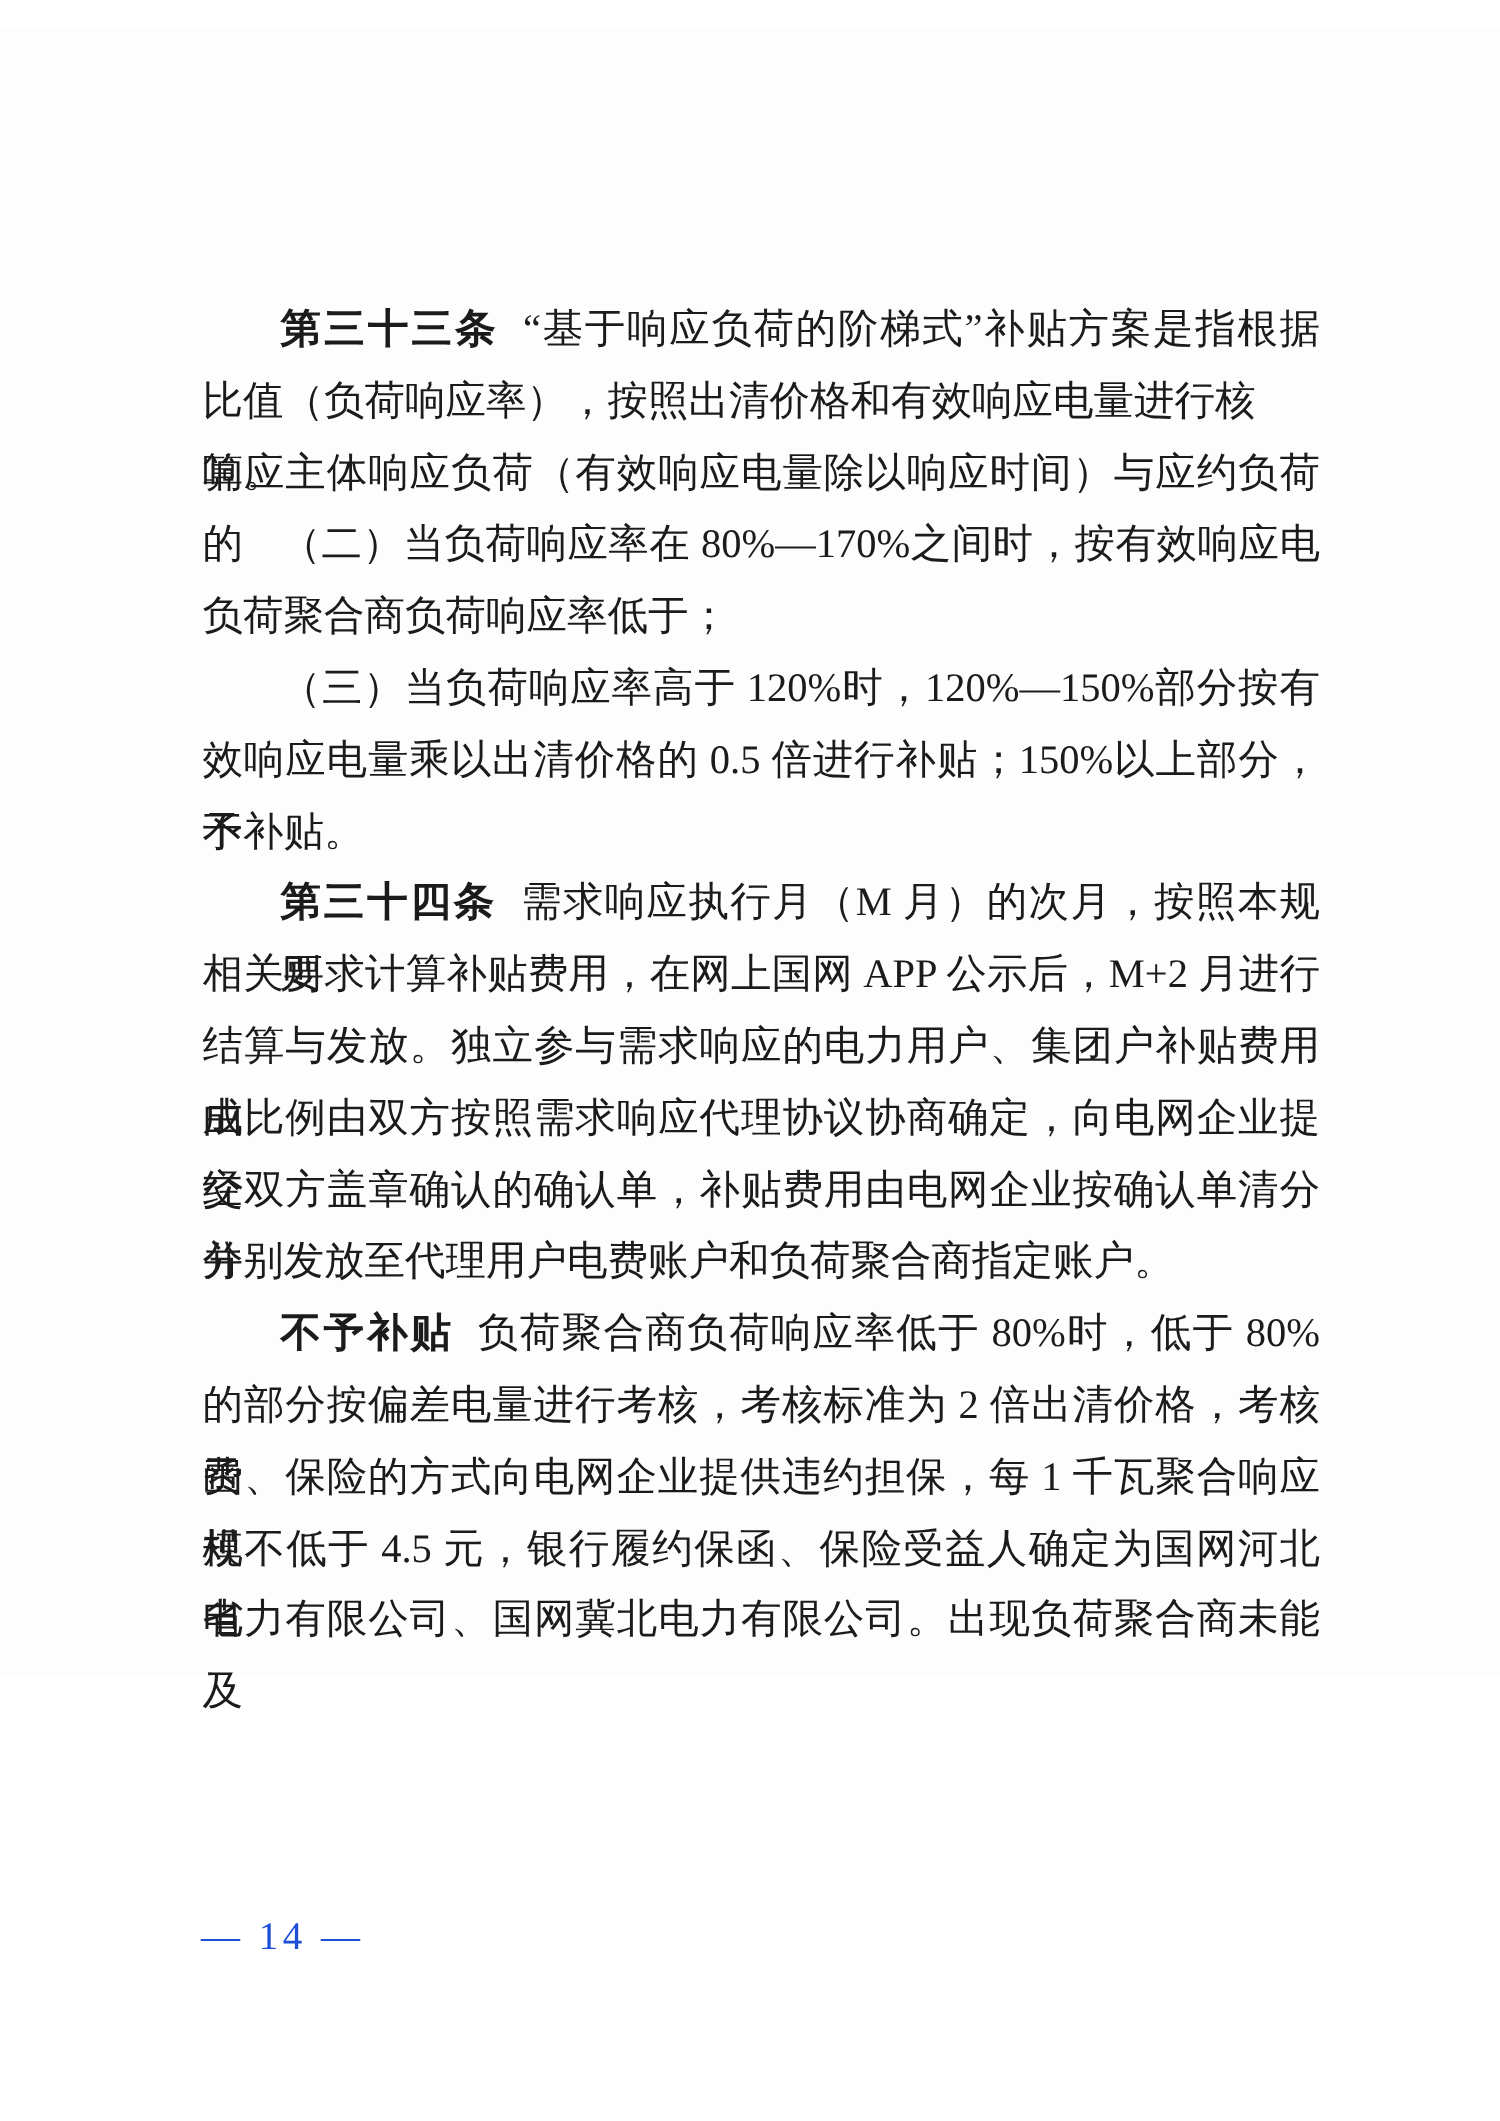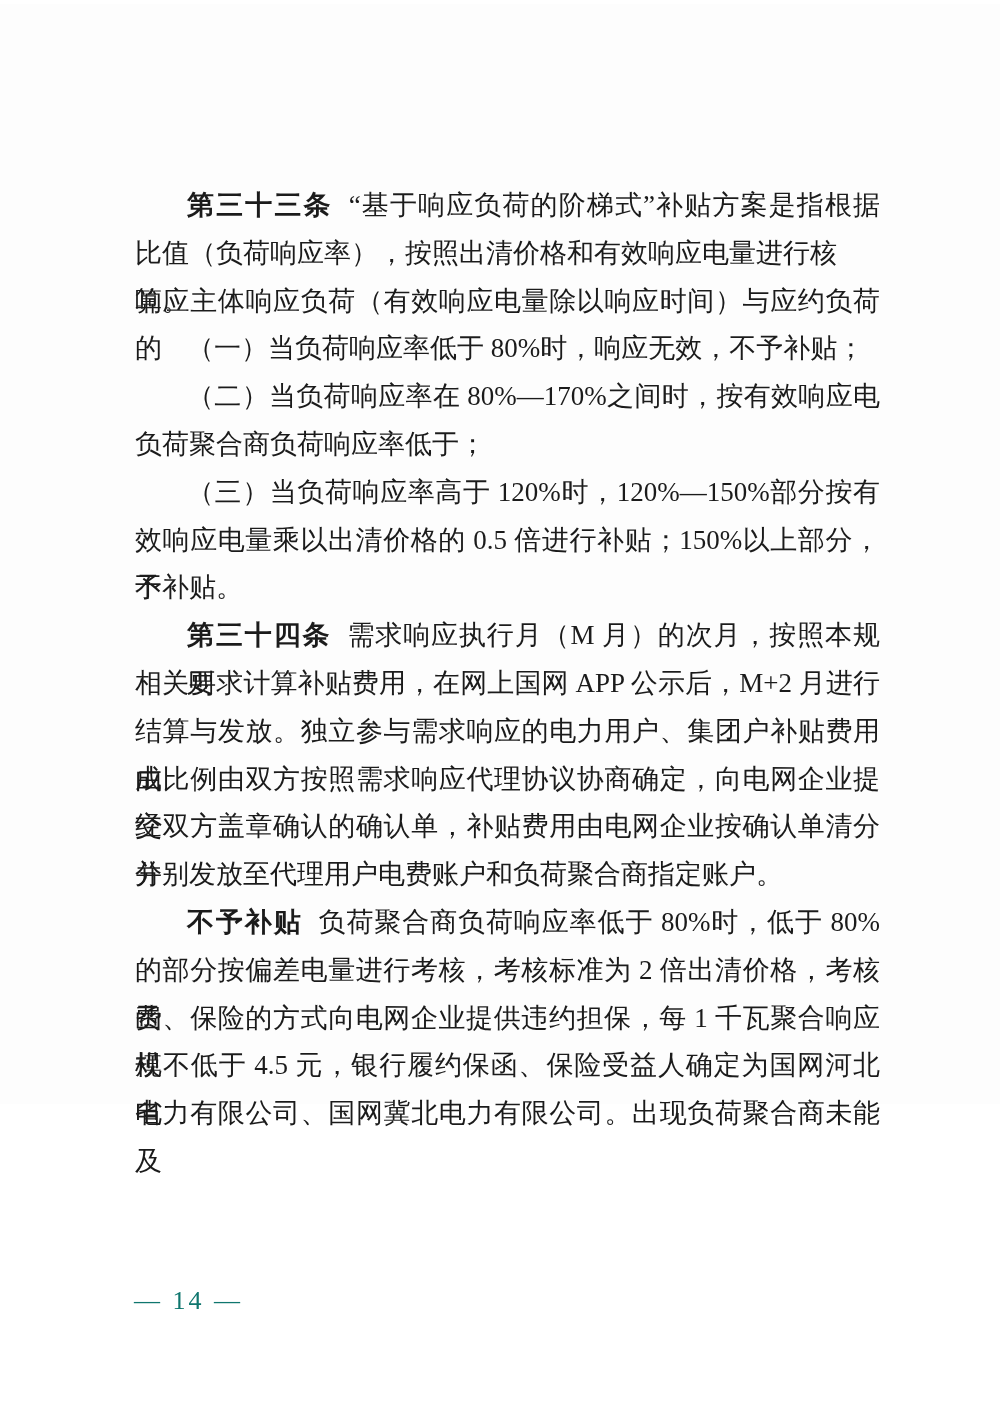--- a/index.html
+++ b/index.html
@@ -9,21 +9,21 @@
   body {
     width: 1000px;
     height: 1414px;
     background: #ffffff;
     position: relative;
     overflow: hidden;
     font-family: "Liberation Serif", "DejaVu Serif", serif;
   }
   .page {
     position: absolute;
-    left: 0; top: 4px;
+    left: 0; top: 18px;
     width: 1000px;
     height: 1100px;
     background: #fdfdfd;
   }
   .doc {
     position: absolute;
     left: 135px;
     top: 178px;
     width: 745px;
     color: #1b1b1b;
@@ -50,40 +50,38 @@
     font-weight: 700;
     margin-right: 16px;
     letter-spacing: 1px;
   }
   .footer {
     position: absolute;
     left: 134px;
     top: 1256px;
     font-size: 26px;
     line-height: 34px;
-    color: #0f766e;
+    color: #1d4ed8;
     letter-spacing: 3px;
     font-family: "Liberation Serif", "DejaVu Serif", serif;
-    margin-top: 24px;
   }
 </style>
 </head>
 <body>
 
 <div class="page">
 
   <div class="doc">
 
     <div class="ln indent j"><span class="head">第三十三条</span><span>“基于响应负荷的阶梯式”补贴方案是指根据</span></div>
 
     <div class="ln"><span>比值（负荷响应率），按照出清价格和有效响应电量进行核算。</span></div>
 
     <div class="ln j"><span>响应主体响应负荷（有效响应电量除以响应时间）与应约负荷的</span></div>
 
-    <div class="ln indent"><span>（一）当负荷响应率低于 80%时，响应无效，不予补贴；</span></div>
 
     <div class="ln indent j"><span>（二）当负荷响应率在 80%—170%之间时，按有效响应电</span></div>
 
     <div class="ln"><span>负荷聚合商负荷响应率低于；</span></div>
 
     <div class="ln indent j"><span>（三）当负荷响应率高于 120%时，120%—150%部分按有</span></div>
 
     <div class="ln j"><span>效响应电量乘以出清价格的 0.5 倍进行补贴；150%以上部分，不</span></div>
 
     <div class="ln"><span>予补贴。</span></div>

